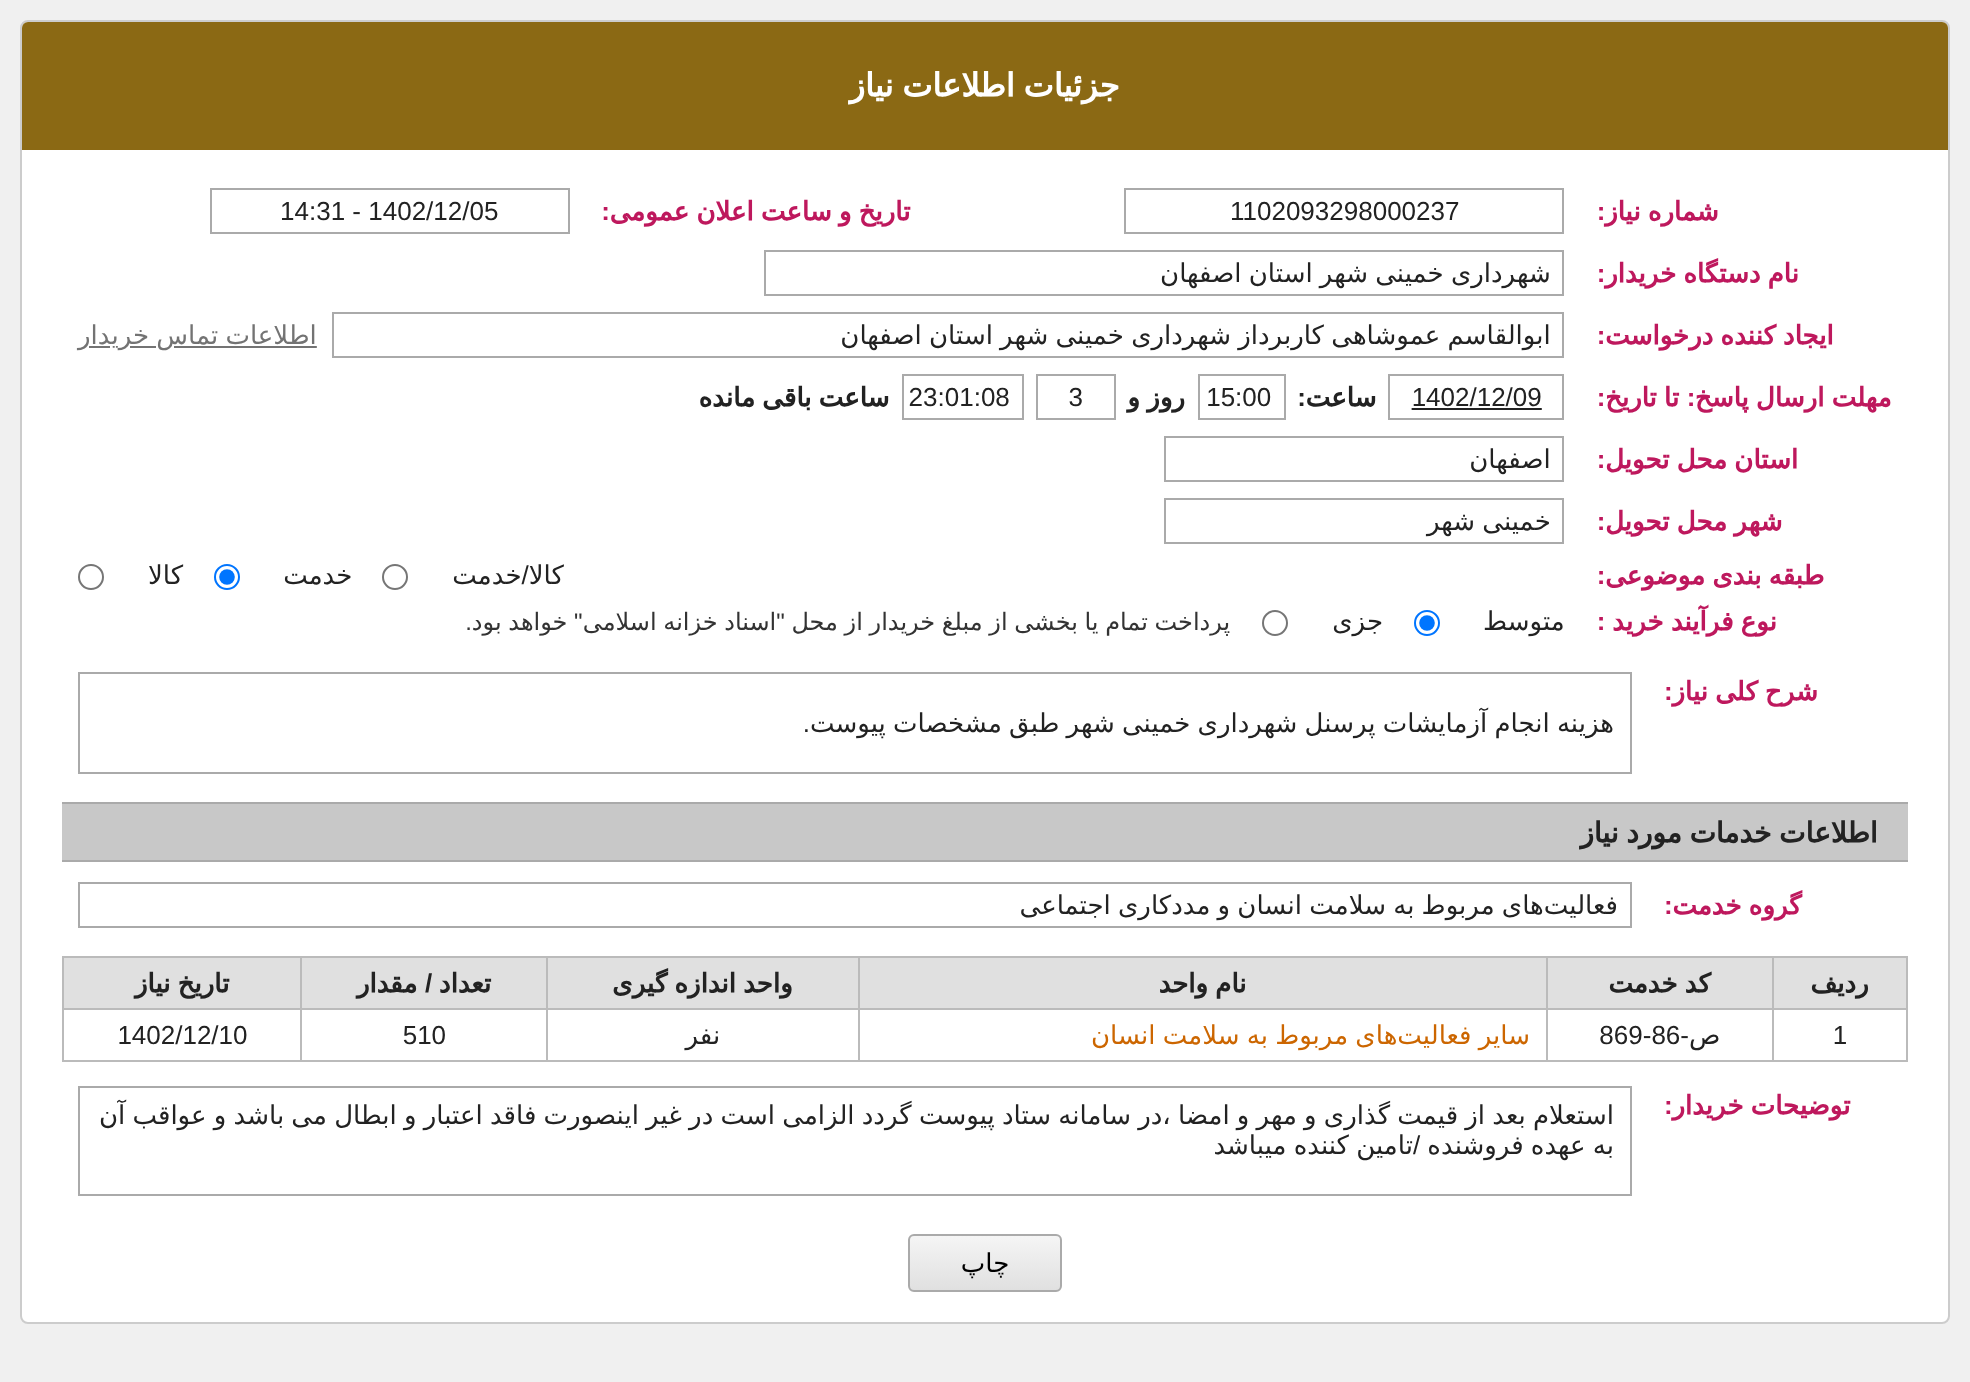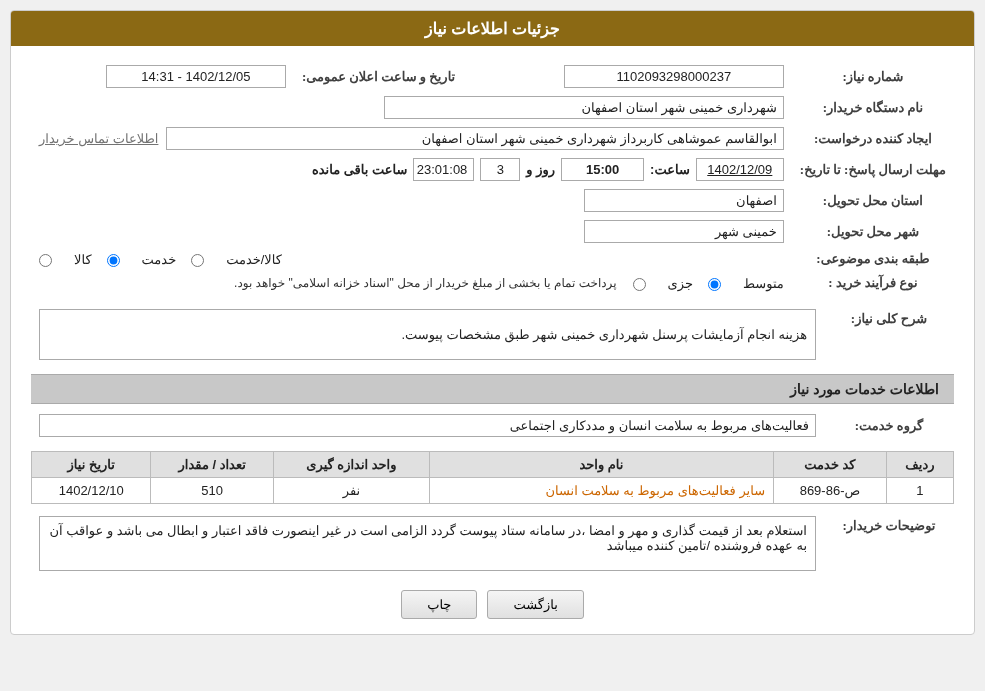--- a/index.html
+++ b/index.html
@@ -19,43 +19,42 @@
     .main-card {
       background: #fff;
       border: 1px solid #ccc;
       border-radius: 4px;
       overflow: hidden;
     }
     .card-header {
       background: #8B6914;
       color: #fff;
       text-align: center;
-      padding: 8px 15px;
+      padding: 22px 15px;
       font-size: 16px;
       font-weight: bold;
     }
     .card-body {
       padding: 15px 20px;
     }
     .info-table {
       width: 100%;
       border-collapse: collapse;
       margin-bottom: 10px;
     }
     .info-table td {
       padding: 4px 8px;
       vertical-align: middle;
     }
     .label-cell {
-      color: #404040;
+      color: #be185d;
       font-weight: bold;
-      text-align: center;
+      text-align: left;
       white-space: nowrap;
       width: 130px;
-      font-family: Liberation Serif, serif;
     }
     .value-cell {
       text-align: right;
     }
     .input-box {
       border: 1px solid #aaa;
       background: #fff;
       padding: 3px 6px;
       min-width: 200px;
       display: inline-block;
@@ -201,21 +200,21 @@
             </div>
           </td>
         </tr>
 
         <tr>
           <td class="label-cell">مهلت ارسال پاسخ: تا تاریخ:</td>
           <td class="value-cell" colspan="3">
             <div class="date-row" style="flex-direction:row;">
               <span class="input-box-sm" style="width:88px;text-decoration:underline;">1402/12/09</span>
               <span style="font-weight:bold;">ساعت:</span>
-              <span class="input-box-sm" style="width:83px;font-weight:bold;">15:00</span>
+              <span class="input-box-sm" style="width:44px;">15:00</span>
               <span style="font-weight:bold;">روز و</span>
               <span class="input-box-sm" style="width:40px;">3</span>
               <span class="input-box-sm" style="width:61px;">23:01:08</span>
               <span style="font-weight:bold;">ساعت باقی مانده</span>
             </div>
           </td>
         </tr>
 
         <tr>
           <td class="label-cell">استان محل تحویل:</td>
@@ -327,18 +326,17 @@
           <td class="label-cell" style="vertical-align:top; padding-top:6px;">توضیحات خریدار:</td>
           <td>
             <div class="buyer-notes">استعلام بعد از قیمت گذاری و مهر و امضا ،در سامانه ستاد پیوست گردد الزامی است در غیر اینصورت فاقد اعتبار و ابطال می باشد و عواقب آن به عهده فروشنده /تامین کننده میباشد</div>
           </td>
         </tr>
       </tbody>
         </table>
 
       <div class="button-row">
         <button class="btn">چاپ</button>
-        <button class="btn">بازگشت</button>
       </div>
 
     </div>
   </div>
 </div>
 
 </body></html>

